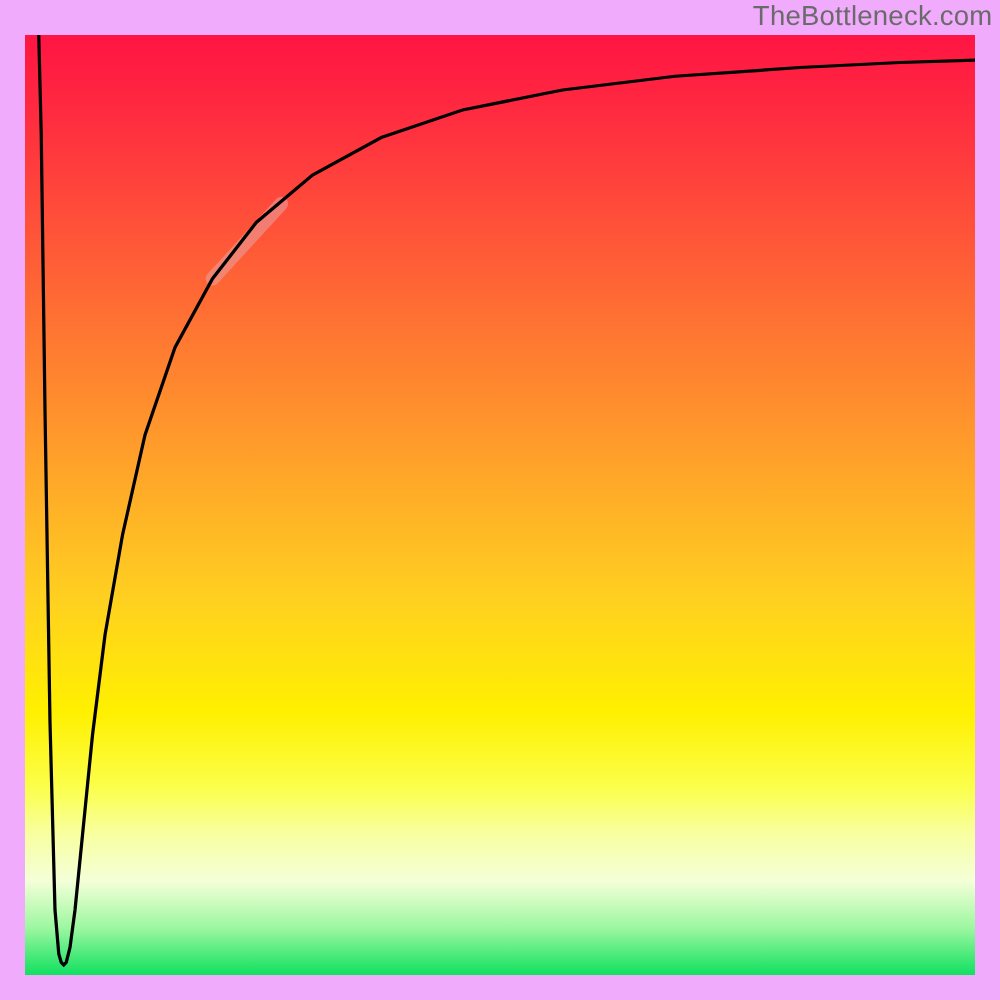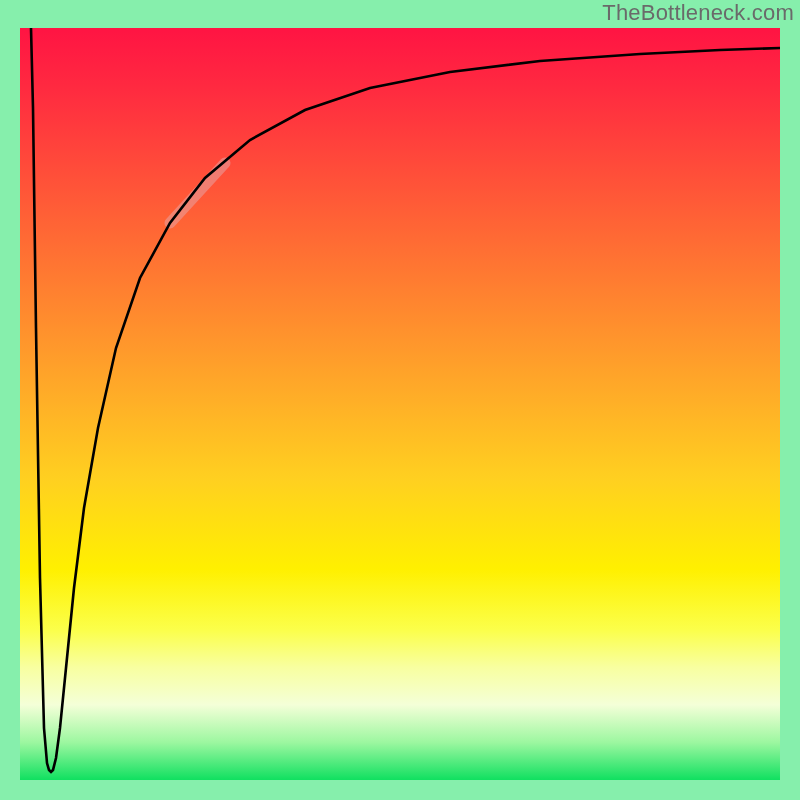--- a/index.html
+++ b/index.html
@@ -7,21 +7,21 @@
     padding: 0;
     width: 800px;
     height: 800px;
     background: #ffffff;
     font-family: Arial, Helvetica, sans-serif;
   }
   .outer {
     position: relative;
     width: 800px;
     height: 800px;
-    background: #86efac;
+    background: #f0abfc;
   }
   .watermark {
     position: absolute;
     top: 0;
     right: 6px;
     font-size: 22px;
     font-weight: 400;
     color: #6a6a6a;
     letter-spacing: 0.2px;
     z-index: 10;

